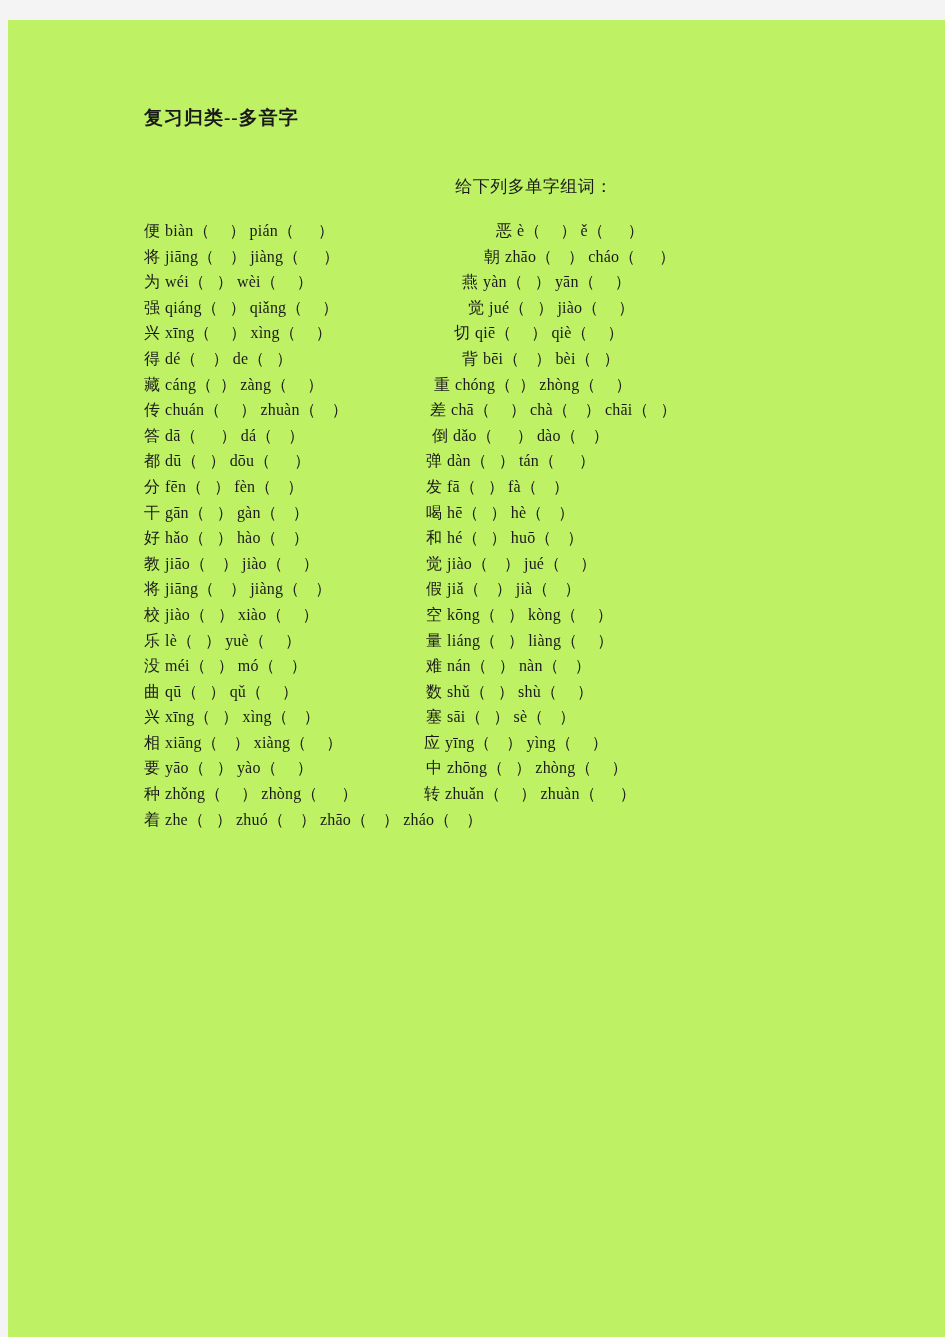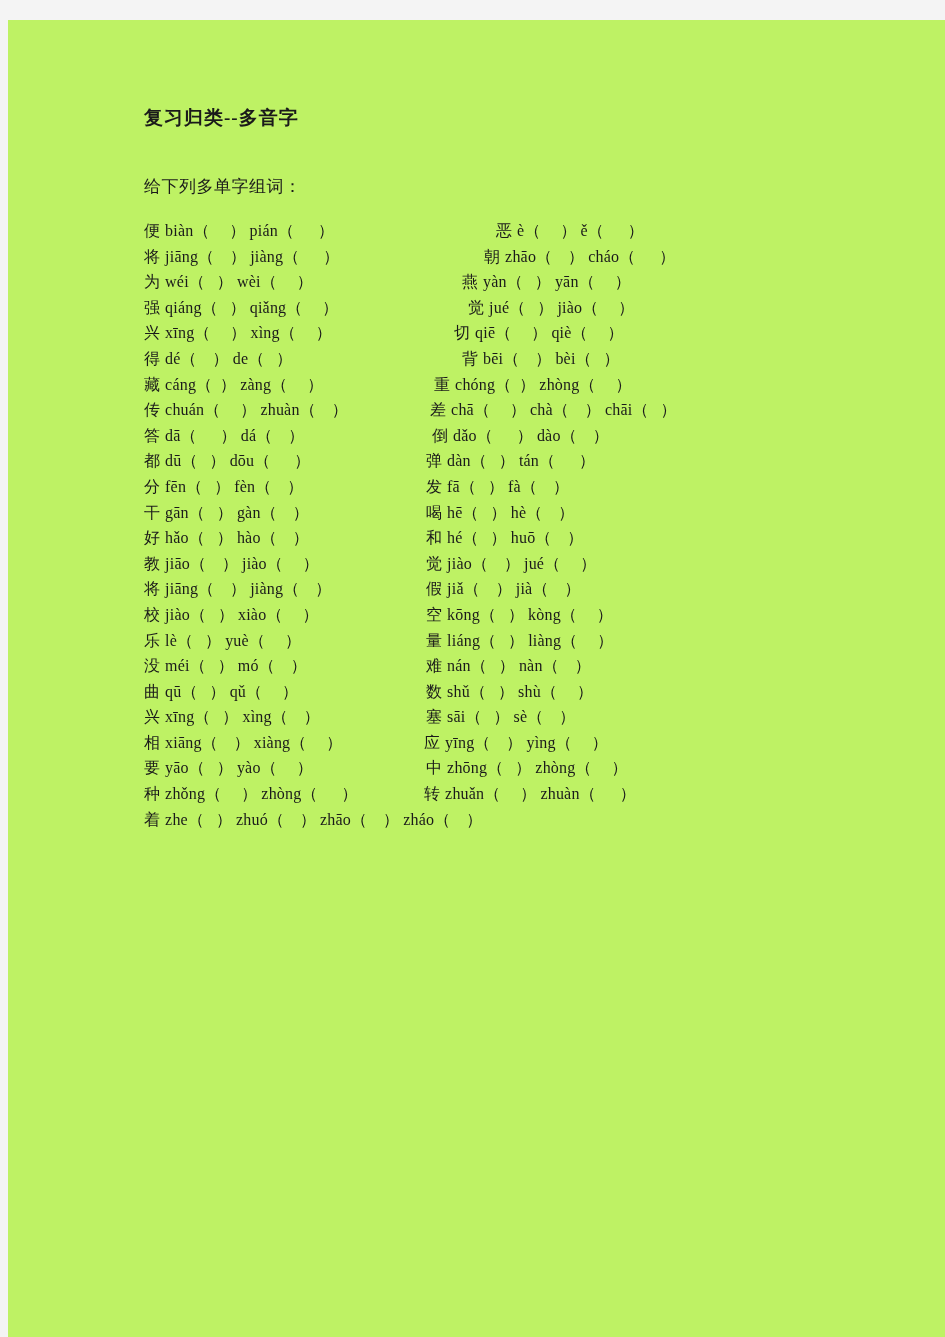--- a/index.html
+++ b/index.html
@@ -49,20 +49,21 @@
     margin: 0 0 44px 0;
     white-space: pre;
   }
   .doc-subtitle {
     font-family: "Liberation Serif", serif;
     font-size: 17px;
     color: #1a1a1a;
     margin: 0 0 4px 0;
     letter-spacing: 0.5px;
     white-space: pre;
+    text-align: center;
   }
   .row {
     font-family: "Liberation Serif", serif;
     font-size: 16.5px;
     color: #1a1a1a;
     height: 25.6px;
     line-height: 25.6px;
     white-space: pre;
     position: relative;
   }

